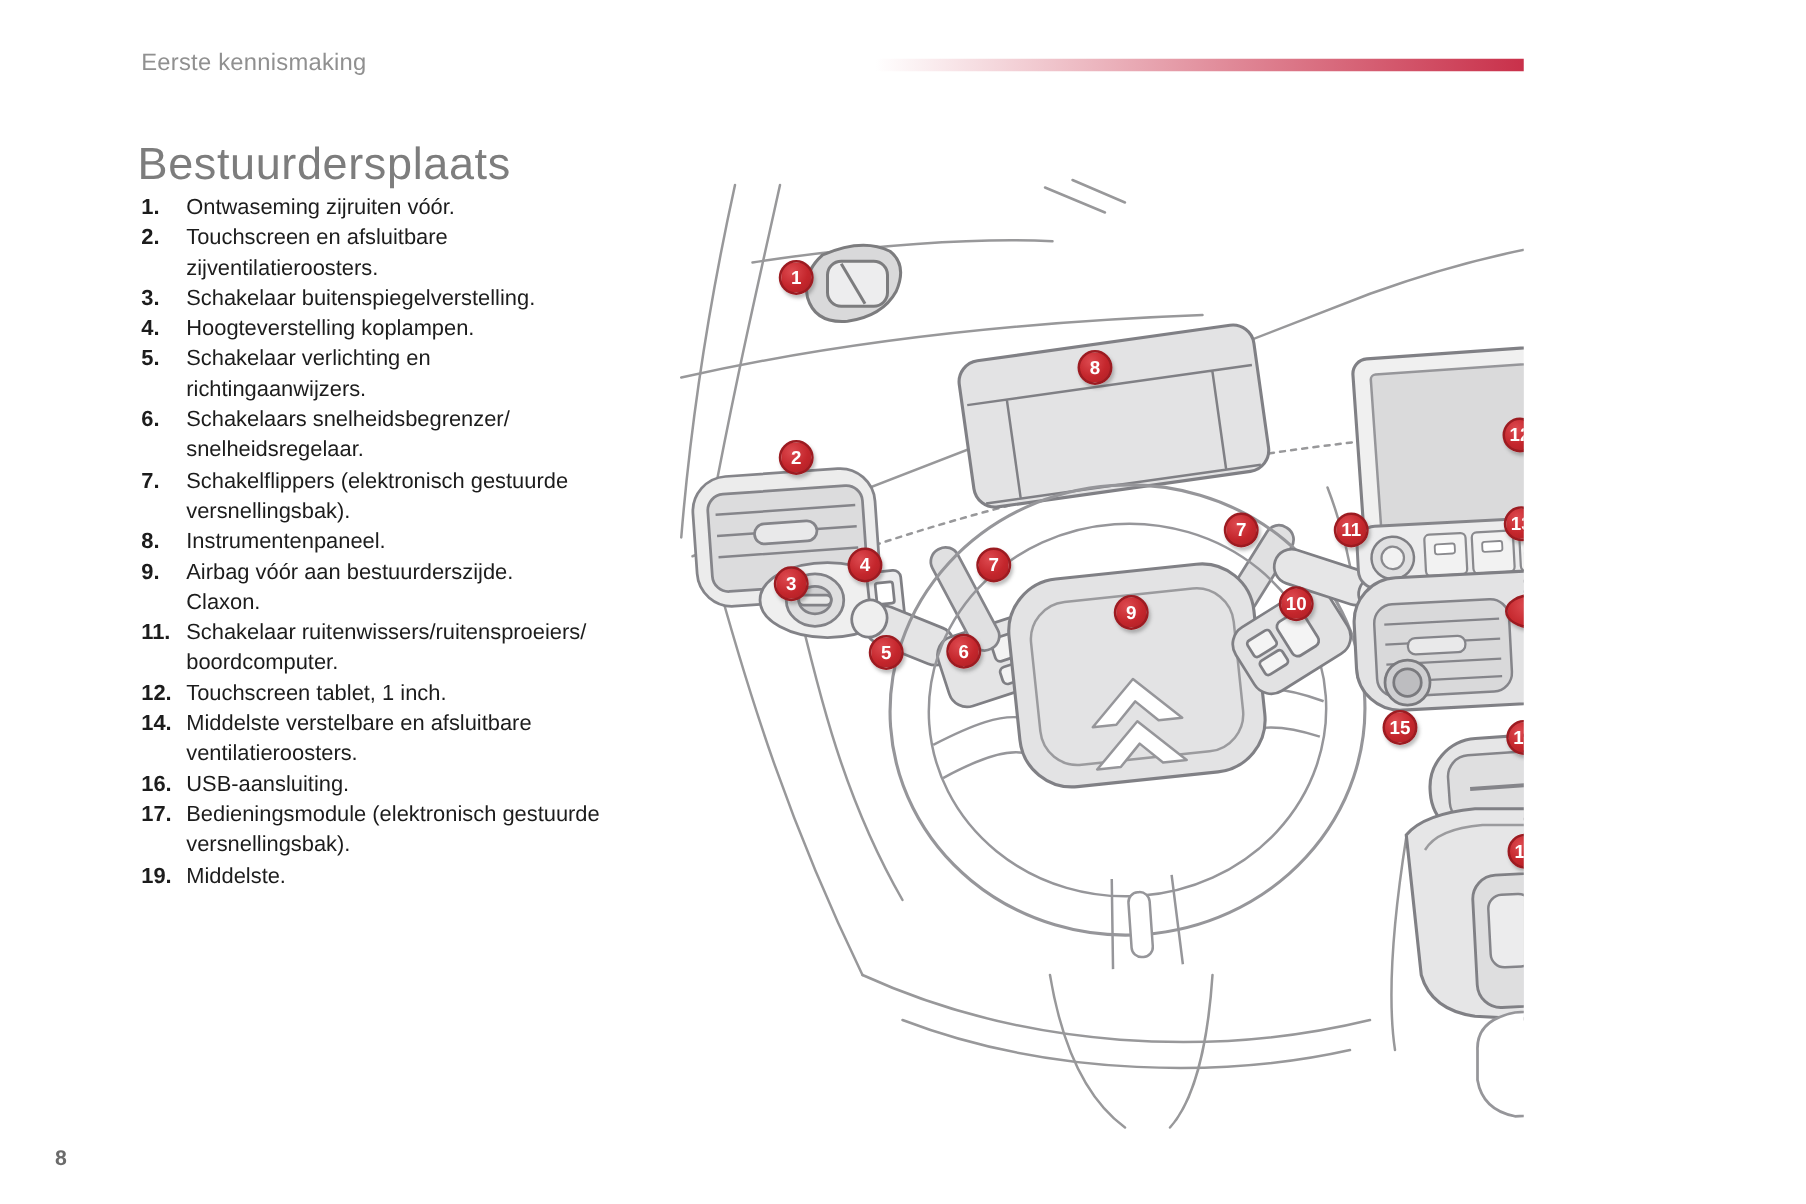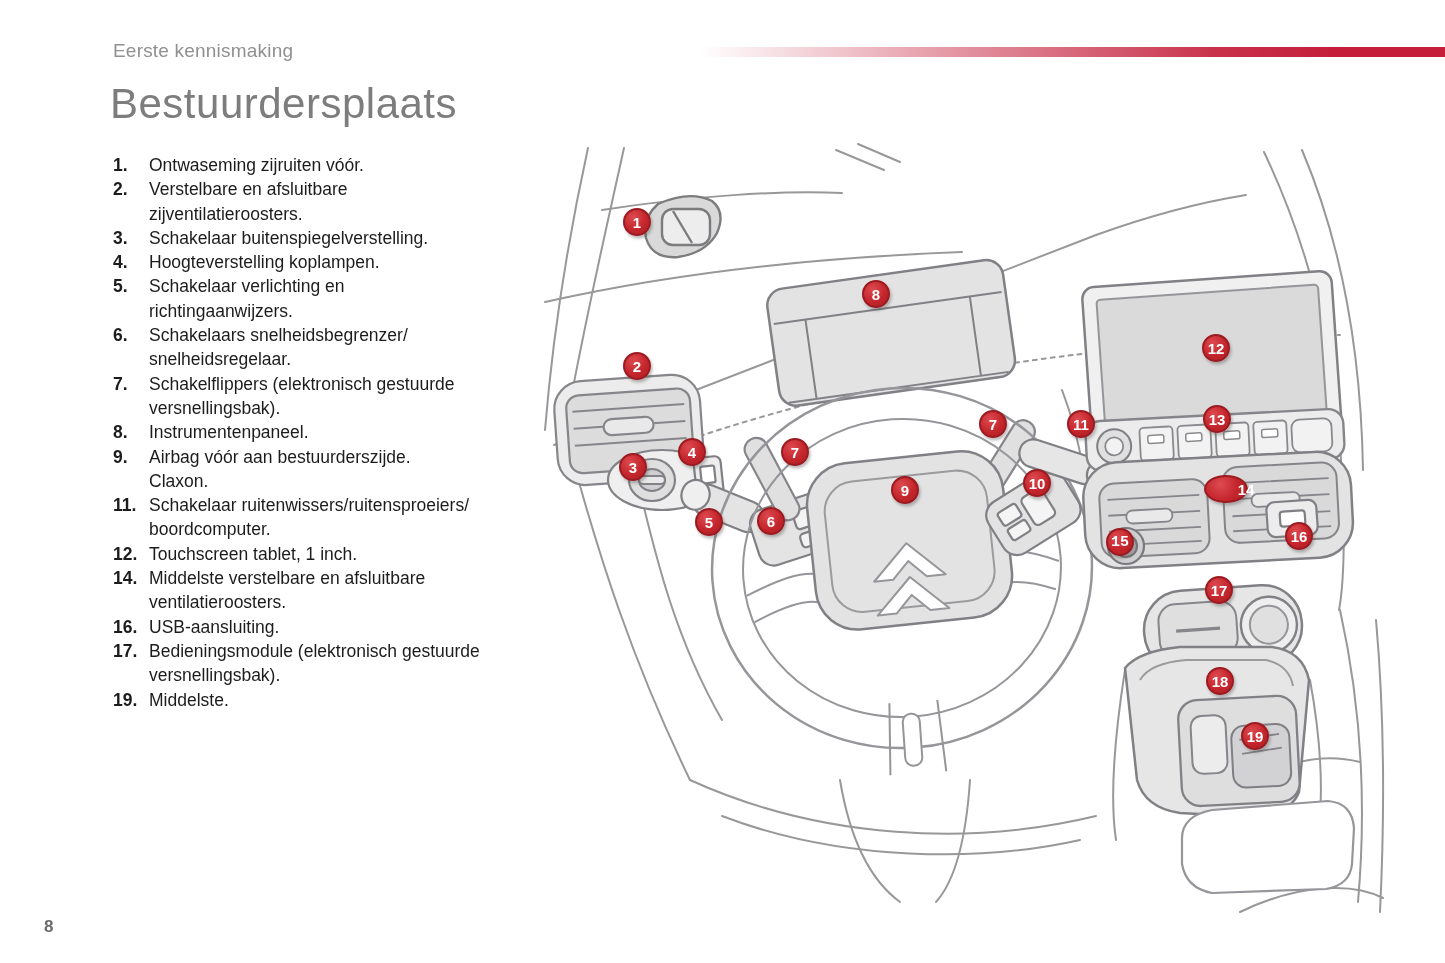--- a/index.html
+++ b/index.html
@@ -7,27 +7,27 @@
     --marker-red:#c4262c;
     --marker-border:#9c1b21;
     --title-gray:#7d7d7d;
     --header-gray:#909090;
     --text-black:#1c1c1c;
     --line-gray:#98989a;
   }
   *{margin:0;padding:0;box-sizing:border-box;}
   html,body{background:#ffffff;}
   body{font-family:"Liberation Sans","DejaVu Sans",sans-serif;}
-  .page{position:relative;width:1445px;height:963px;background:#fff;overflow:hidden;}
+  .page{position:relative;width:1219px;height:963px;background:#fff;overflow:hidden;}
 
   .section-header{position:absolute;left:113px;top:40px;font-size:19px;color:var(--header-gray);letter-spacing:.2px;}
   .red-bar{position:absolute;left:700px;top:47px;width:745px;height:10px;
     background:linear-gradient(to right,rgba(196,30,58,0) 0%,rgba(196,30,58,.55) 40%,rgba(196,30,58,.92) 70%,#c41e3a 85%);}
 
-  .page-title{position:absolute;left:110px;top:80px;font-size:42px;font-weight:400;color:var(--title-gray);letter-spacing:.5px;}
+  .page-title{position:absolute;left:110px;top:110px;font-size:36px;font-weight:400;color:var(--title-gray);letter-spacing:.5px;}
 
   .legend{position:absolute;left:113px;top:153px;width:418px;font-size:17.5px;line-height:24.3px;color:var(--text-black);}
   .legend-item{display:flex;}
   .legend-num{flex:0 0 36px;font-weight:bold;}
   .legend-text{flex:1;white-space:pre-line;}
 
   .figure{position:absolute;left:540px;top:140px;width:845px;height:810px;}
   .figure svg{position:absolute;left:0;top:0;}
   .marker-layer{position:absolute;left:0;top:0;width:100%;height:100%;}
   .marker{position:absolute;width:28px;height:28px;border-radius:50%;
@@ -50,21 +50,21 @@
 
   <h1 class="page-title">Bestuurdersplaats</h1>
 
   <div class="legend">
       <div class="legend-item">
         <span class="legend-num">1.</span>
         <span class="legend-text">Ontwaseming zijruiten vóór.</span>
       </div>
       <div class="legend-item">
         <span class="legend-num">2.</span>
-        <span class="legend-text">Verstelbare en afsluitbare
+        <span class="legend-text">Touchscreen en afsluitbare
 zijventilatieroosters.</span>
       </div>
       <div class="legend-item">
         <span class="legend-num">3.</span>
         <span class="legend-text">Schakelaar buitenspiegelverstelling.</span>
       </div>
       <div class="legend-item">
         <span class="legend-num">4.</span>
         <span class="legend-text">Hoogteverstelling koplampen.</span>
       </div>
@@ -332,21 +332,21 @@
         <div class="marker" style="left: 217px; top: 367px;">6</div>
         <div class="marker" style="left: 241px; top: 298px;">7</div>
         <div class="marker" style="left: 439px; top: 270px;">7</div>
         <div class="marker" style="left: 322px; top: 140px;">8</div>
         <div class="marker" style="left: 351px; top: 336px;">9</div>
         <div class="marker" style="left: 483px; top: 329px;">10</div>
         <div class="marker" style="left: 527px; top: 270px;">11</div>
         <div class="marker" style="left: 662px; top: 194px;">12</div>
         <div class="marker" style="left: 663px; top: 265px;">13</div>
         <div class="marker" style="left: 664px; top: 335px; padding-left: 40px;">14</div>
-        <div class="marker" style="left: 566px; top: 388px; font-family: Liberation Mono, monospace;">15</div>
+        <div class="marker" style="left: 566px; top: 428px;">15</div>
         <div class="marker" style="left: 745px; top: 382px;">16</div>
         <div class="marker" style="left: 665px; top: 436px;">17</div>
         <div class="marker" style="left: 666px; top: 527px;">18</div>
         <div class="marker" style="left: 701px; top: 582px;">19</div>
       </div>
   </div>
 
   <div class="page-number">8</div>
 </div>
 

